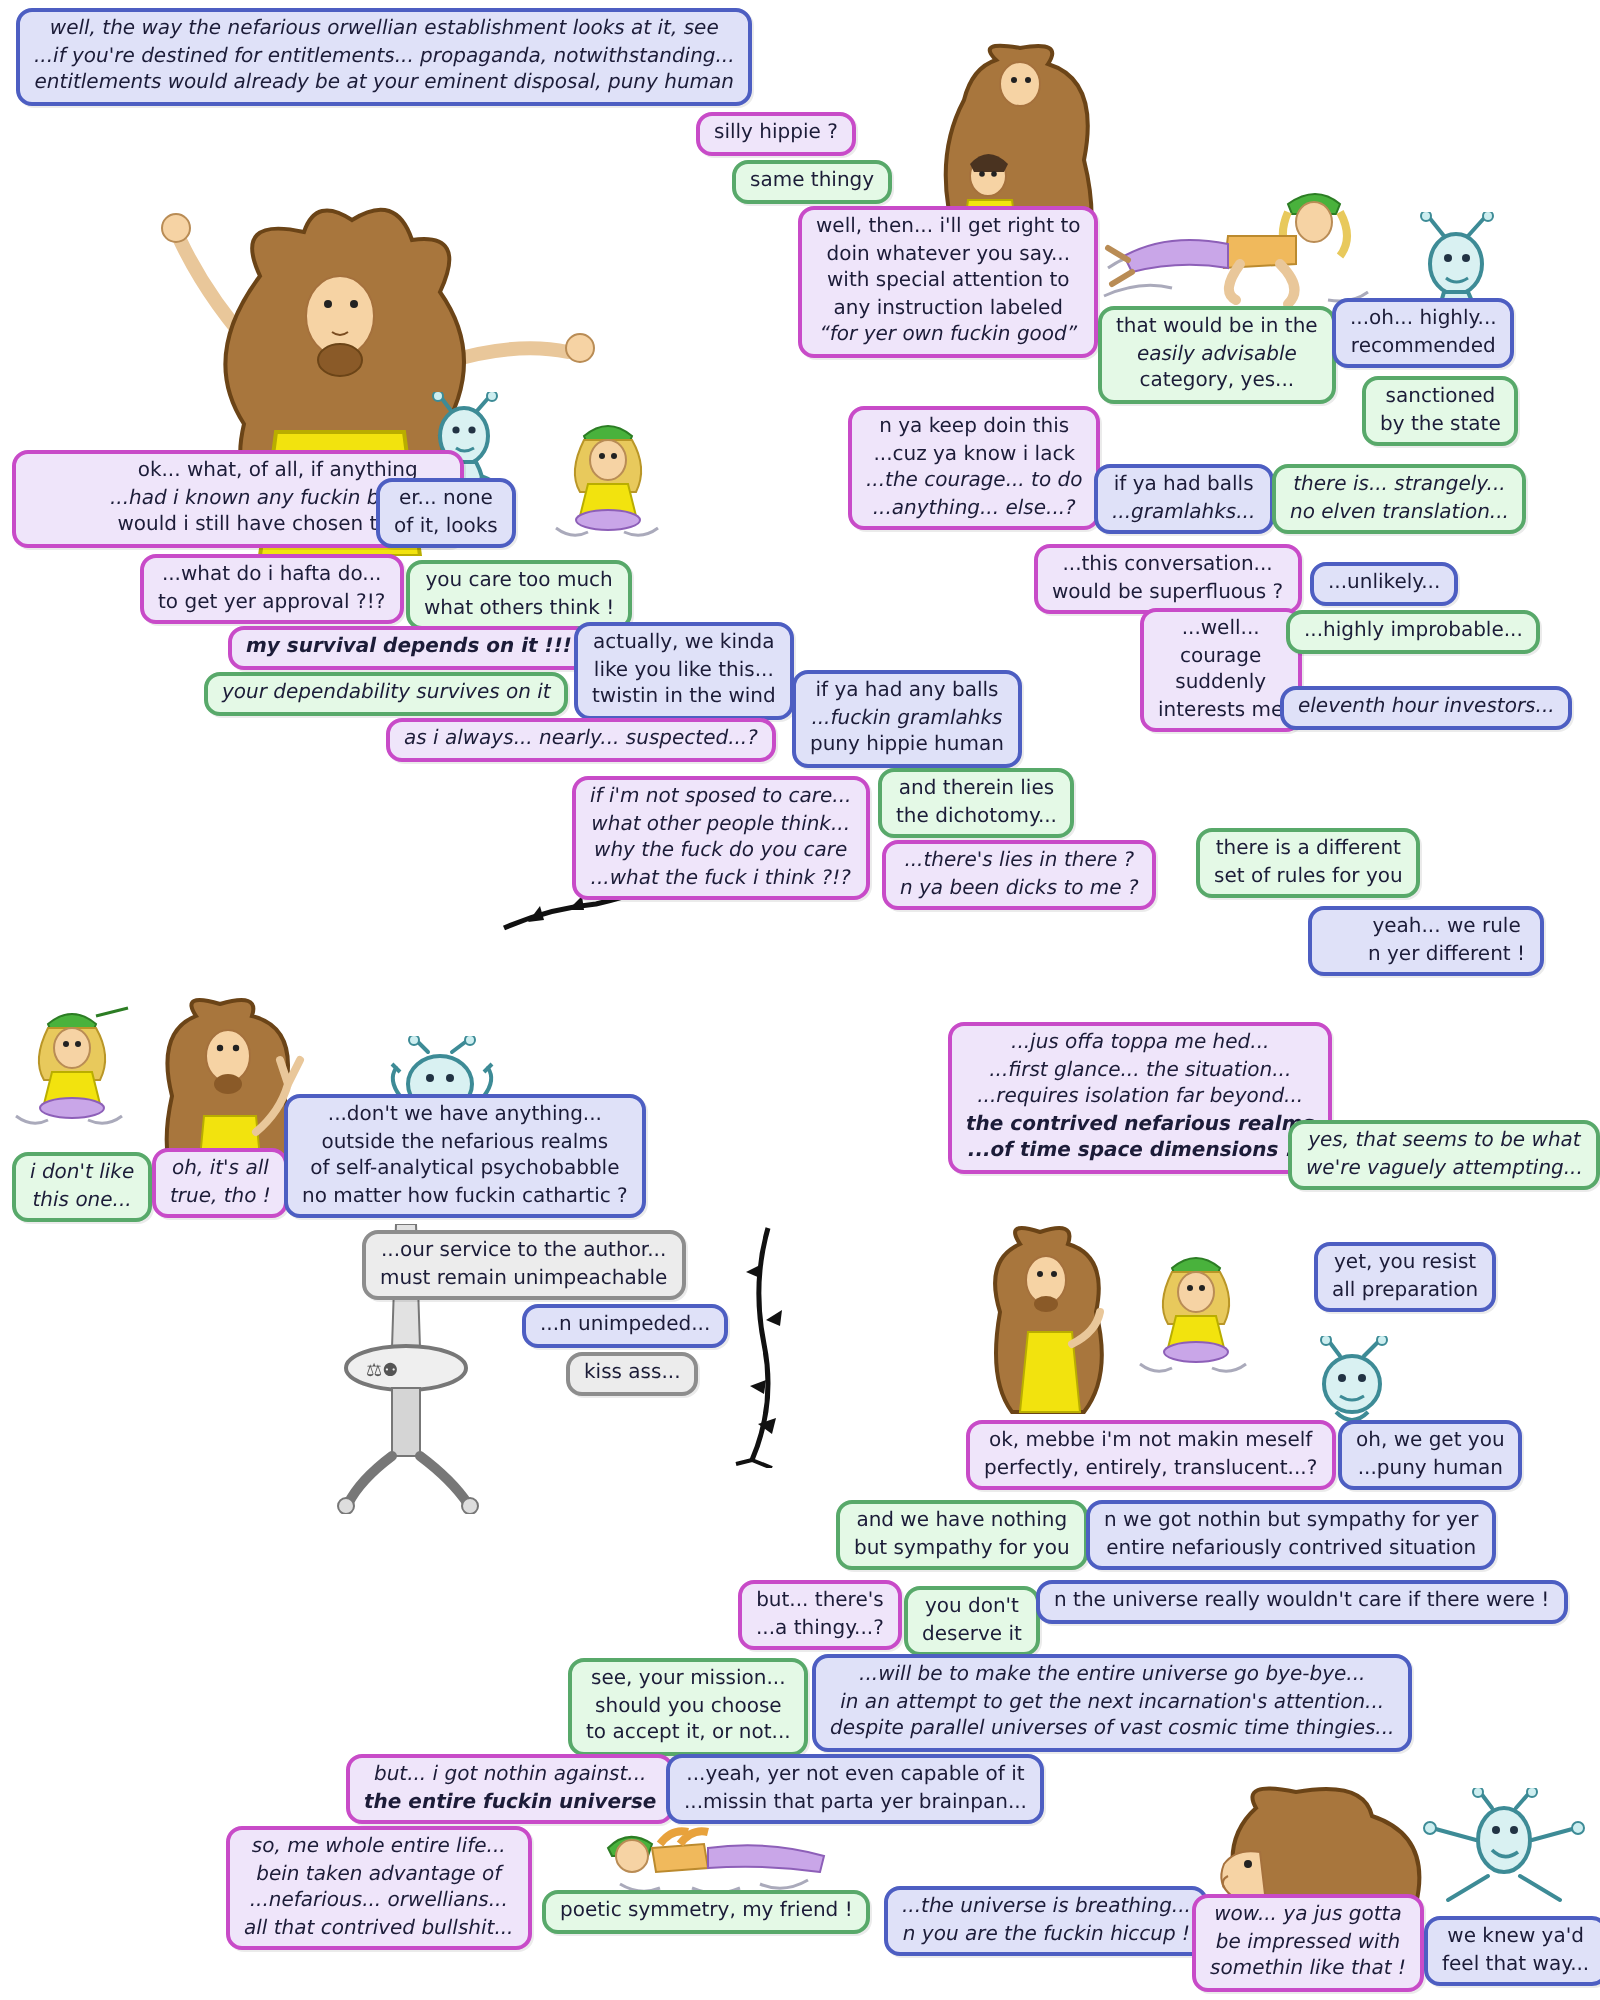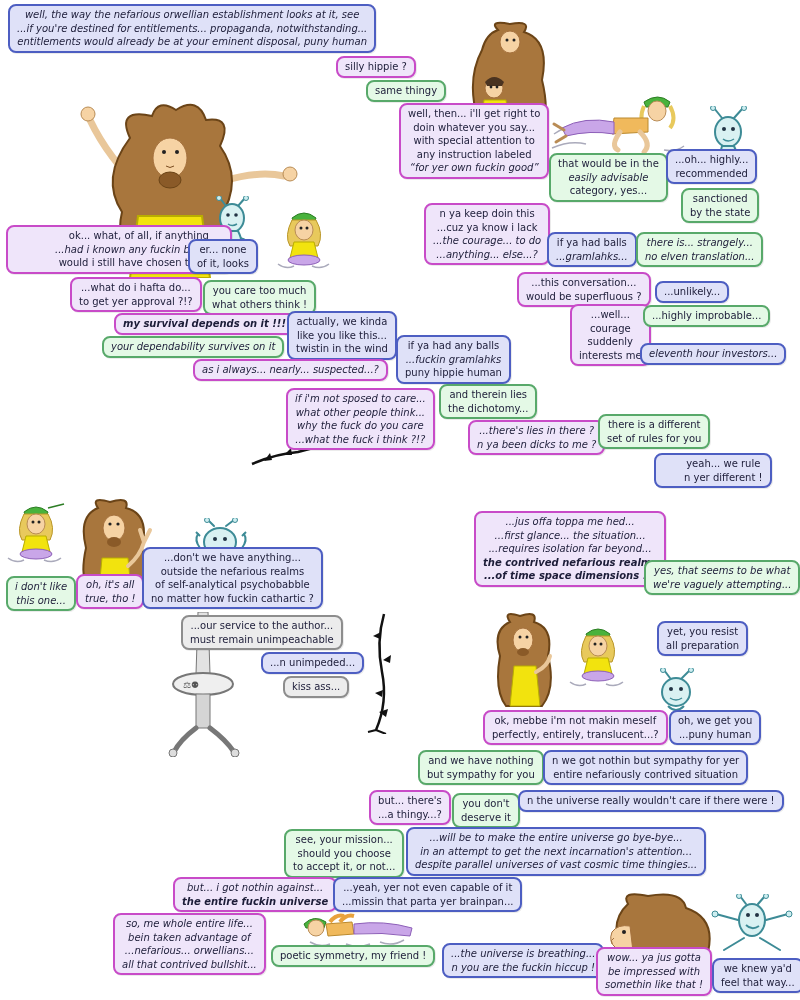--- a/index.html
+++ b/index.html
@@ -262,21 +262,21 @@
       <path d="M36 31 q6 6 13 1" stroke="#3d8b96" fill="none" stroke-width="1.8"></path>
     </svg>
   </div>
 
   <div id="bubble-layer">
       <div class="bubble blue" style="left: 8px; top: 4px;">
         <div class="line i">well, the way the nefarious orwellian establishment looks at it, see</div>
         <div class="line i">...if you're destined for entitlements... propaganda, notwithstanding...</div>
         <div class="line i">entitlements would already be at your eminent disposal, puny human</div>
       </div>
-      <div class="bubble purple" style="left: 336px; top: 56px;">
+      <div class="bubble purple" style="left: 348px; top: 56px;">
         <div class="line ">silly hippie ?</div>
       </div>
       <div class="bubble green" style="left: 366px; top: 80px;">
         <div class="line ">same thingy</div>
       </div>
       <div class="bubble purple" style="left: 399px; top: 103px;">
         <div class="line ">well, then... i'll get right to</div>
         <div class="line ">doin whatever you say...</div>
         <div class="line ">with special attention to</div>
         <div class="line ">any instruction labeled</div>
@@ -367,21 +367,21 @@
       <div class="bubble purple" style="left: 286px; top: 388px;">
         <div class="line i">if i'm not sposed to care...</div>
         <div class="line i">what other people think...</div>
         <div class="line i">why the fuck do you care</div>
         <div class="line i">...what the fuck i think ?!?</div>
       </div>
       <div class="bubble green" style="left: 439px; top: 384px;">
         <div class="line ">and therein lies</div>
         <div class="line ">the dichotomy...</div>
       </div>
-      <div class="bubble purple" style="left: 468px; top: 420px;">
+      <div class="bubble purple" style="left: 441px; top: 420px;">
         <div class="line i">...there's lies in there ?</div>
         <div class="line i">n ya been dicks to me ?</div>
       </div>
       <div class="bubble green" style="left: 598px; top: 414px;">
         <div class="line ">there is a different</div>
         <div class="line ">set of rules for you</div>
       </div>
       <div class="bubble blue" style="left: 654px; top: 453px; padding-left: 28px;">
         <div class="line ">yeah... we rule</div>
         <div class="line ">n yer different !</div>

